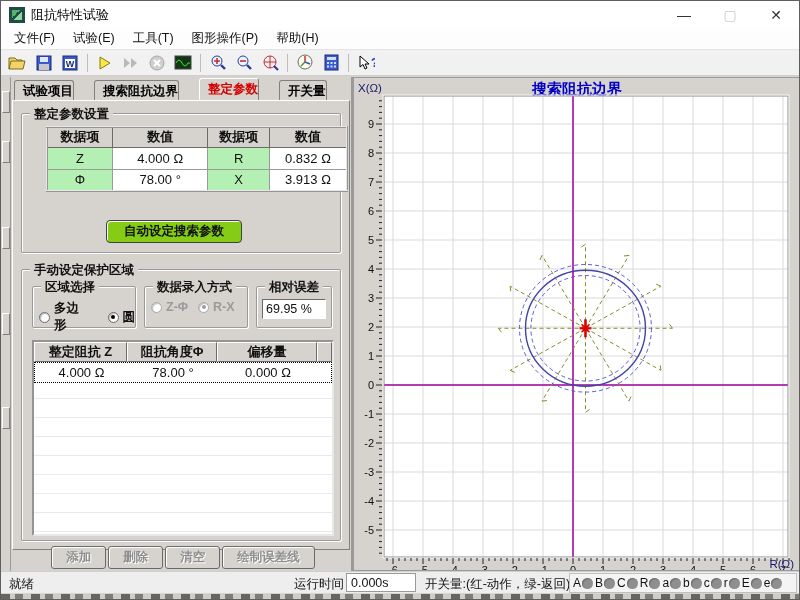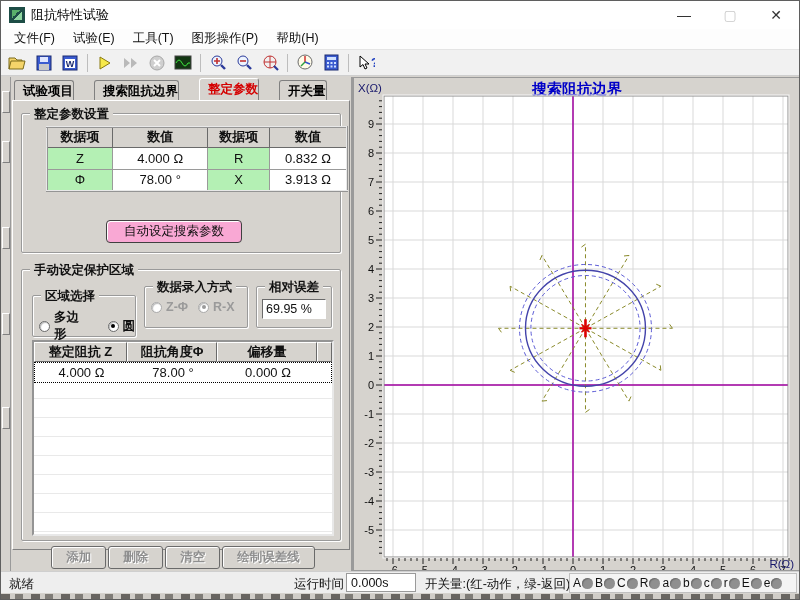--- a/index.html
+++ b/index.html
@@ -55,23 +55,23 @@
                  font-size:12.5px; font-weight:bold; }
 
   
   .ptable { position:absolute; left:8px; top:12px; width:302px; border:2px inset #e8e8e8;
             border-collapse:collapse; background:#fff;margin-left:16px; }
   .ptable th { background:#d6d3ce; border:1px solid; border-color:#fff #6a6a6a #6a6a6a #fff;
                height:20px; font-size:13px; font-weight:bold; }
   .ptable td { border:1px solid #9a9a9a; height:22px; text-align:center; font-size:13px; }
   .ptable td.item { background:#b4f0b4; }
 
-  .auto-btn { position:absolute; left:84px; top:106px; width:136px; height:23px; background:#f9a8d4;
+  .auto-btn { position:absolute; left:84px; top:106px; width:136px; height:23px; background:#84cc16;
               border:1px solid #404040; border-radius:4px; box-shadow:1px 1px 0 #fff inset;
-              font-size:12.5px; font-weight:normal; text-align:center; line-height:21px; }
+              font-size:12.5px; font-weight:bold; text-align:center; line-height:21px; }
 
   
   .radio-row { display:flex; align-items:center; gap:4px; font-size:12.5px; font-weight:bold; }
   .rdot { width:11px; height:11px; border-radius:50%; background:#fff; border:1px solid #6a6a6a;
           box-shadow:inset 1px 1px 1px #bbb; position:relative; flex:0 0 auto; }
   .rdot.on::after { content:""; position:absolute; left:2.5px; top:2.5px; width:4px; height:4px;
                     border-radius:50%; background:#000; }
   .dis { color:#9a9a9a; }
   .rdot.dis-dot { border-color:#aaa; }
   .rdot.dis-dot.on::after { background:#9a9a9a; }
@@ -283,21 +283,21 @@
             <td>3.913  Ω</td>
           </tr>
         </tbody>
           </table>
         <div class="auto-btn">自动设定搜索参数</div>
       </div>
 
       <div class="group" style="left:8px; top:168px; width:320px; height:272px;">
         <div class="group-title">手动设定保护区域</div>
 
-        <div class="group" style="left:10px; top:16px; width:104px; height:42px;margin-top:9px;">
+        <div class="group" style="left:10px; top:16px; width:104px; height:42px;">
           <div class="group-title" style="font-weight:bold">区域选择</div>
           <div style="position:absolute; left:6px; top:13px; display:flex; gap:20px;">
             <div class="radio-row">
               <span class="rdot"></span>
               <span>多边形</span>
             </div>
             <div class="radio-row">
               <span class="rdot on"></span>
               <span>圆</span>
             </div>

